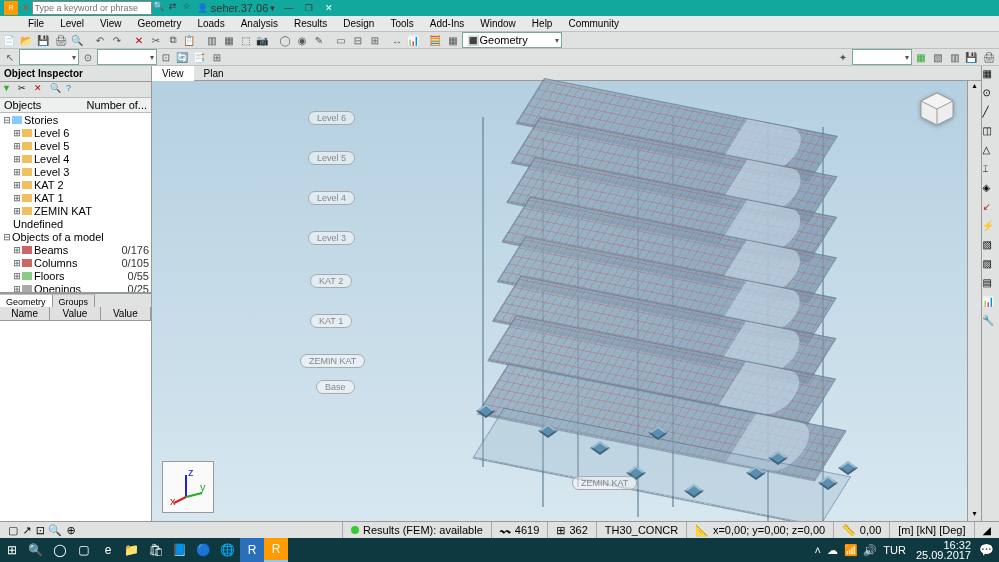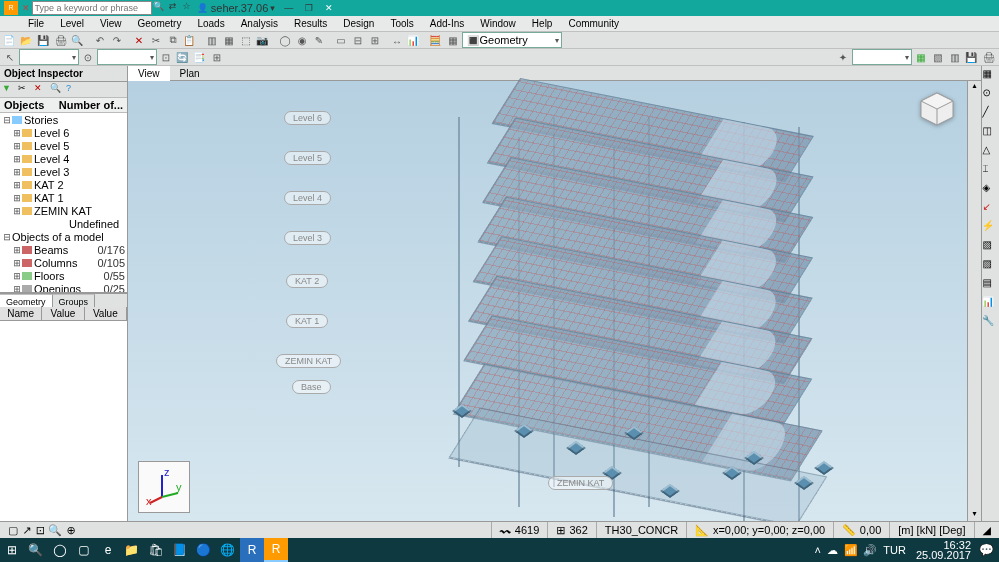--- a/index.html
+++ b/index.html
@@ -21,25 +21,25 @@
 
 
 .toolbar { height:17px; background:#e0e2e1; display:flex; align-items:center; border-bottom:1px solid #c0c0c0; padding:0 2px; gap:1px; }
 .toolbar .tbtn { width:16px; height:16px; display:inline-flex; align-items:center; justify-content:center; font-size:10px; color:#555; cursor:pointer; }
 .toolbar .sep { width:4px; }
 .toolbar .combo { height:16px; font-size:10px; border:1px solid #7a9; background:#fff; padding:0 18px 0 4px; display:inline-flex; align-items:center; position:relative; cursor:pointer; min-width:60px;}
 .toolbar .combo::after { content:"▾"; position:absolute; right:2px; font-size:8px; color:#555;}
 
 
 .main { position:absolute; top:66px; left:0; right:0; bottom:25px; display:flex; }
-.left { width:128px; background:#eef0ef; border-right:1px solid #999; display:flex; flex-direction:column; }
+.left { width:152px; background:#eef0ef; border-right:1px solid #999; display:flex; flex-direction:column; }
 .inspector-title { background:#e0e2e1; font-size:10px; padding:2px 4px; font-weight:bold; border-bottom:1px solid #999; }
 .insp-tb { height:16px; background:#e0e2e1; display:flex; align-items:center; gap:2px; padding:0 2px; border-bottom:1px solid #bbb;}
 .insp-tb .tbtn{width:14px;height:14px;font-size:9px;}
-.tree-head { display:flex; background:#eef0ef; border-bottom:1px solid #bbb; font-size:10px; padding:1px 4px;font-weight:bold;}
+.tree-head { display:flex; background:#eef0ef; border-bottom:1px solid #bbb; font-size:10px; padding:1px 4px;}
 .tree-head span:first-child{flex:1;}
 .tree { flex:0 0 180px; overflow:auto; font-size:10px; background:#fff; border-bottom:1px solid #999;}
 .tree .row { display:flex; align-items:center; padding:0 2px; height:13px; white-space:nowrap;}
 .tree .row .exp{width:10px;text-align:center;color:#555;font-size:9px;}
 .tree .row .ic{width:10px;height:8px;margin-right:2px;background:#f0c060;display:inline-block;}
 .tree .row .lbl{flex:1;}
 .tree .row .num{width:40px;text-align:right;color:#333;}
 .groups-tabs{height:14px;display:flex;border-top:1px solid #999;background:#e0e2e1;}
 .groups-tabs span{font-size:9px;padding:0 6px;border-right:1px solid #999;line-height:14px;border-top:1px solid #c0c0c0;}
 .groups-tabs span:first-child{background:#fff;}
@@ -229,21 +229,21 @@
       <div class="row" style="padding-left:12px;">
           <span class="exp">⊞</span>
           <span class="ic"></span>
           <span class="lbl">KAT 1</span>
         </div>
       <div class="row" style="padding-left:12px;">
           <span class="exp">⊞</span>
           <span class="ic"></span>
           <span class="lbl">ZEMIN KAT</span>
         </div>
-      <div class="row" style="padding-left:24px;margin-left:45px;">
+      <div class="row" style="padding-left:13px;">
           <span class="lbl">Undefined</span>
         </div>
       <div class="row">
           <span class="exp">⊟</span>
           <span class="lbl">Objects of a model</span>
         </div>
       <div class="row" style="padding-left:12px;">
           <span class="exp">⊞</span>
           <span class="ic" style="background:#c66;"></span>
           <span class="lbl">Beams</span>
@@ -446,20 +446,24 @@
 
 <div class="status2" style="bottom:24px;">
   <span class="cell" style="border:0;">
       <span class="tbtn">▢</span>
       <span class="tbtn">↗</span>
       <span class="tbtn">⊡</span>
       <span class="tbtn">🔍</span>
       <span class="tbtn">⊕</span>
     </span>
   <span class="spacer"></span>
+  <span class="cell">
+      <span class="dot"></span>
+      <span>Results (FEM): available</span>
+    </span>
   <span class="cell">〰 <span>4619</span></span>
   <span class="cell">⊞ <span>362</span></span>
   <span class="cell">TH30_CONCR</span>
   <span class="cell">📐 <span>x=0,00; y=0,00; z=0,00</span></span>
   <span class="cell">📏 <span>0,00</span></span>
   <span class="cell">[m] [kN] [Deg]</span>
   <span class="cell">◢</span>
 </div>
 
 <div class="wtaskbar">

